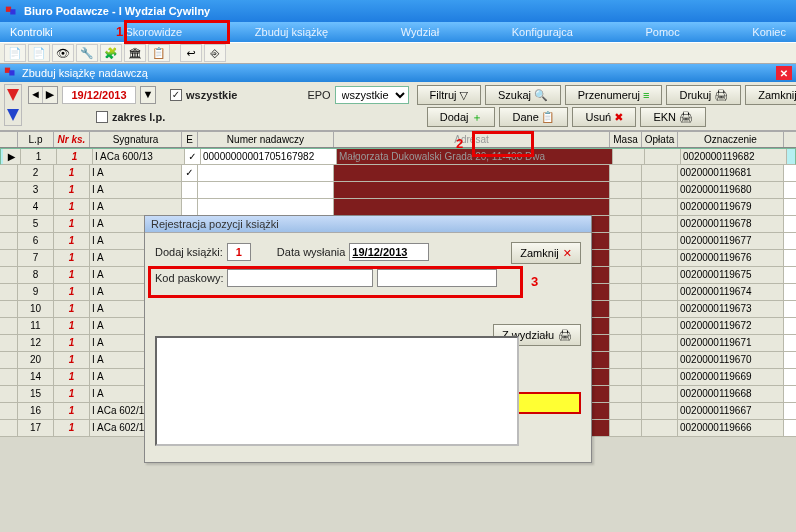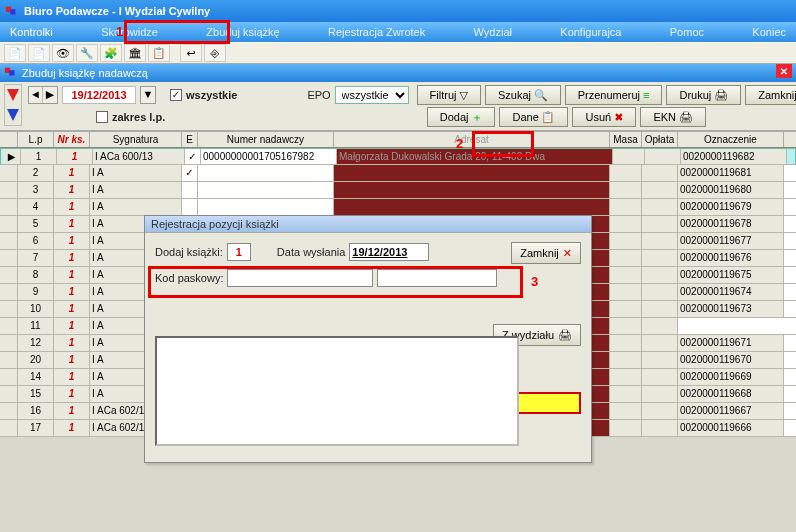--- a/index.html
+++ b/index.html
@@ -16,21 +16,21 @@
 .menubar .mitem { padding:0 10px; line-height:20px; color:#e6f2ff; }
 .menubar .mitem.active { color:#fff; }
 .red-box-1 { position:absolute; top:20px; left:124px; width:106px; height:24px; border:3px solid #e60000; z-index:8; pointer-events:none; }
 .red-num-1 { position:absolute; top:24px; left:116px; color:#e60000; font-weight:bold; font-size:13px; z-index:9; }
 
 
 .toolbar { height:22px; background:#efefe4; border-top:1px solid #fff; border-bottom:1px solid #aaa; display:flex; align-items:center; gap:2px; padding:0 4px; }
 .tbtn { width:22px; height:18px; border:1px solid #ccc; background:#f4f4ec; display:flex; align-items:center; justify-content:center; }
 
 
-.subhdr { height:18px; background:linear-gradient(#5db4fa,#2584dc); display:flex; justify-content:space-between; padding:0 4px; color:#fff; }
+.subhdr { height:18px; background:linear-gradient(#5db4fa,#2584dc); display:flex; align-items:center; justify-content:space-between; padding:0 4px; color:#fff; }
 .subhdr .x { width:16px; height:14px; background:#e23; color:#fff; display:flex; align-items:center; justify-content:center; font-weight:bold; font-size:10px; }
 
 
 .filterbar { background:#e8e8dc; padding:2px 4px; border-bottom:1px solid #aaa; }
 .filterbar .row { display:flex; align-items:center; height:22px; gap:4px; }
 .lefticons { width:58px; height:42px; display:flex; flex-wrap:wrap; align-items:center; justify-content:center; margin-right:6px; border:1px solid #bbb; background:#e8e8dc; }
 .nav { display:flex; border:1px solid #999; }
 .nav span { width:14px; height:16px; text-align:center; line-height:14px; background:#efefe4; border-right:1px solid #bbb; }
 .nav span:last-child { border-right:none; }
 .datefield { width:74px; height:18px; border:1px solid #bbb; background:#fff; color:#d00000; font-weight:bold; text-align:center; line-height:16px; }
@@ -88,21 +88,20 @@
         <rect x="6" y="6" width="6" height="6" fill="#33d"></rect>
       </svg>
   </span>
   <span class="label">Biuro Podawcze  - I Wydział Cywilny</span>
 </div>
 
 <div class="menubar">
   <span class="mitem active">Kontrolki</span>
   <span class="mitem">Skorowidze</span>
   <span class="mitem">Zbuduj książkę</span>
-  <span class="mitem">Rejestracja Zwrotek</span>
   <span class="mitem">Wydział</span>
   <span class="mitem">Konfigurajca</span>
   <span class="mitem">Pomoc</span>
   <span class="mitem">Koniec</span>
 </div>
 <div class="red-box-1"></div>
 <span class="red-num-1">1</span>
 
 <div class="toolbar">
   <span class="tbtn">📄</span>
@@ -330,20 +329,21 @@
       <div class="r">
         <div class="c c0"></div>
         <div class="c c1">11</div>
         <div class="c c2">1</div>
         <div class="c c3">I A</div>
         <div class="c c4" style="background:#fff"></div>
         <div class="c c5" style="background:#fff"></div>
         <div class="c c6"></div>
         <div class="c c7"></div>
         <div class="c c8"></div>
+        <div class="c c9">0020000119672</div>
       </div>
       <div class="r">
         <div class="c c0"></div>
         <div class="c c1">12</div>
         <div class="c c2">1</div>
         <div class="c c3">I A</div>
         <div class="c c4" style="background:#fff"></div>
         <div class="c c5" style="background:#fff"></div>
         <div class="c c6"></div>
         <div class="c c7"></div>

